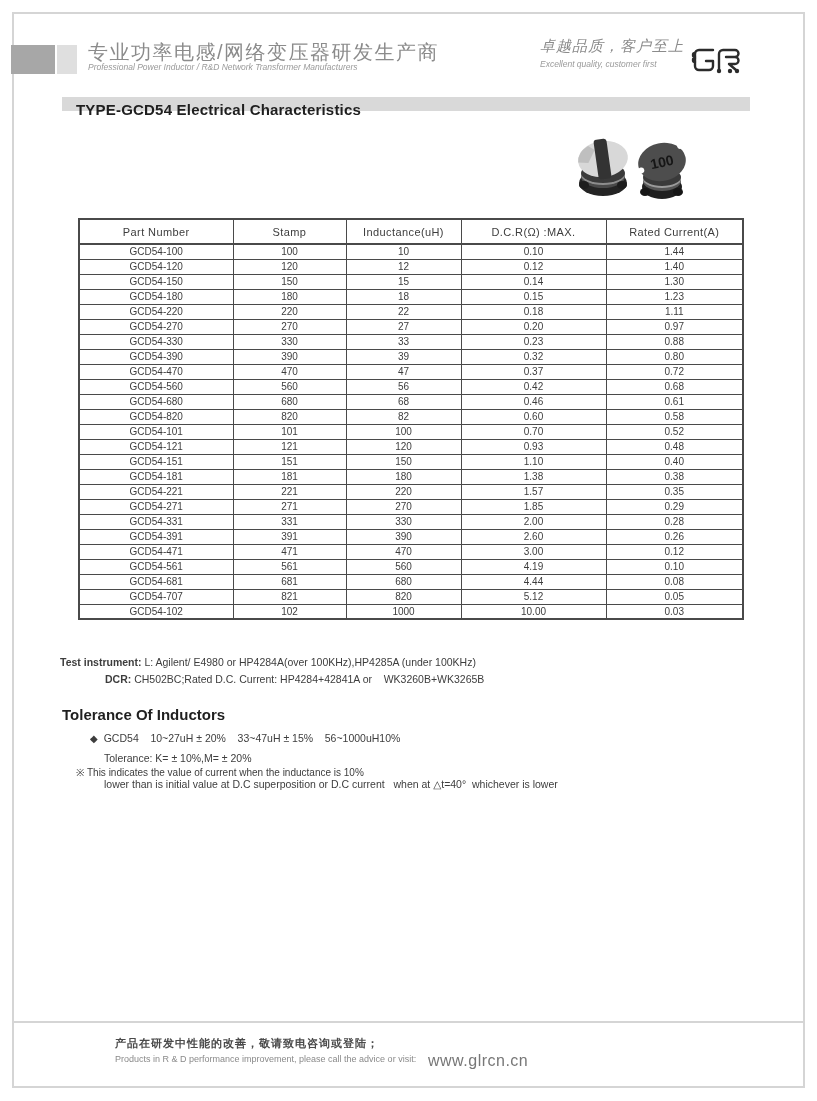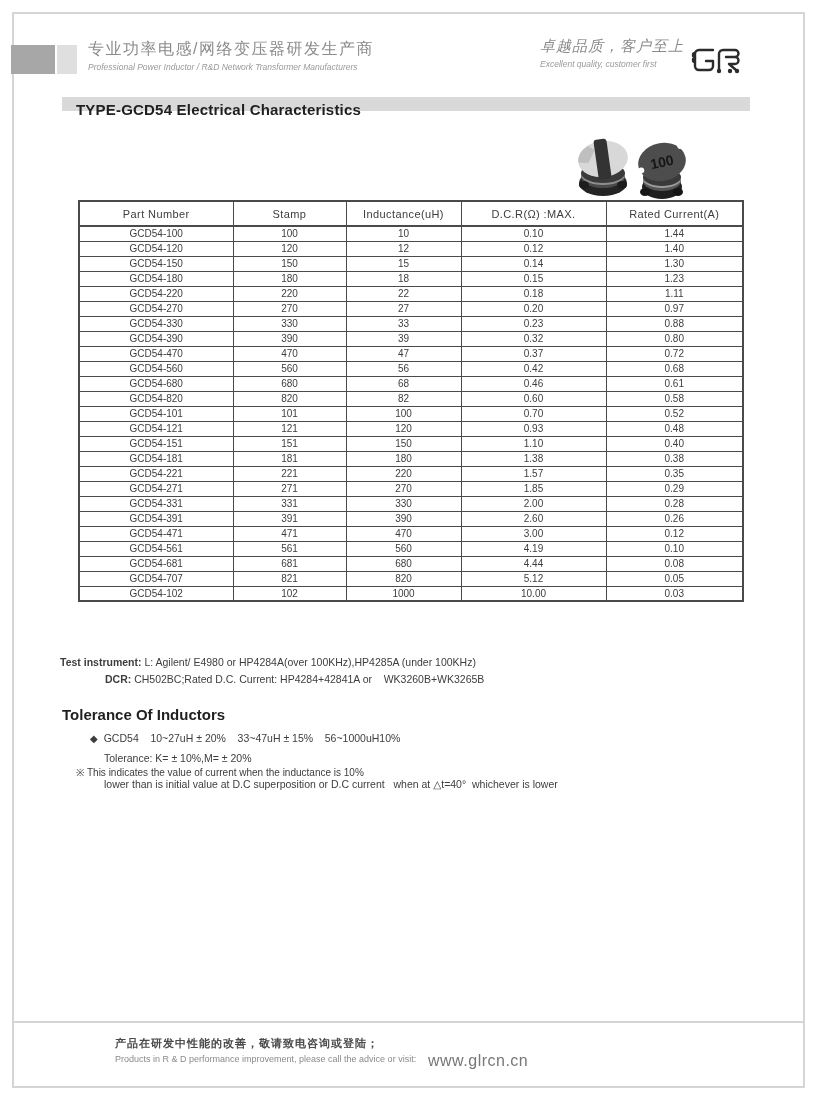--- a/index.html
+++ b/index.html
@@ -17,21 +17,21 @@
     width:817px;height:1101px;position:relative;overflow:hidden;
     font-family:"Liberation Sans", sans-serif;color:var(--text-primary);
   }
   .page-border{
     position:absolute;left:12px;top:12px;width:793px;height:1076px;
     border:2px solid var(--page-border);
   }
   .block-dark{position:absolute;left:11px;top:45px;width:44px;height:29px;background:var(--header-block-dark);}
   .block-light{position:absolute;left:57px;top:45px;width:20px;height:29px;background:var(--header-block-light);}
   .company-zh{
-    position:absolute;left:88px;top:39px;font-size:16px;letter-spacing:1.5px;
+    position:absolute;left:88px;top:39px;font-size:20px;letter-spacing:1.5px;
     color:var(--text-muted);
     text-align:center;
   }
   .company-en{
     position:absolute;left:88px;top:62px;font-size:8.5px;font-style:italic;color:#9a9a9a;
   }
   .slogan-zh{
     position:absolute;left:540px;top:37px;font-size:15px;font-style:italic;
     letter-spacing:1px;color:var(--text-muted);
   }
@@ -41,21 +41,21 @@
   .logo{position:absolute;left:686px;top:40px;}
   .title-bar{
     position:absolute;left:62px;top:97px;width:688px;height:14px;
     background:var(--title-bar-bg);line-height:26px;padding-left:14px;
     font-size:15px;font-weight:bold;color:#1f1f1f;letter-spacing:0.2px;
   }
   .photo{position:absolute;}
   .photo-1{left:574px;top:135px;}
   .photo-2{left:634px;top:140px;}
   table.spec{
-    position:absolute;left:78px;top:200px;width:664px;
+    position:absolute;left:78px;top:218px;width:664px;
     border-collapse:collapse;table-layout:fixed;
   }
   table.spec th,table.spec td{
     border:1px solid var(--table-border);
     text-align:center;vertical-align:middle;
     font-weight:normal;color:#3d3d3d;overflow:hidden;white-space:nowrap;
   }
   table.spec th{height:25px;font-size:11px;letter-spacing:0.4px;border-bottom-width:2px;}
   table.spec td{height:15px;font-size:10px;padding:0;}
   table.spec{border:2px solid var(--table-border);}

